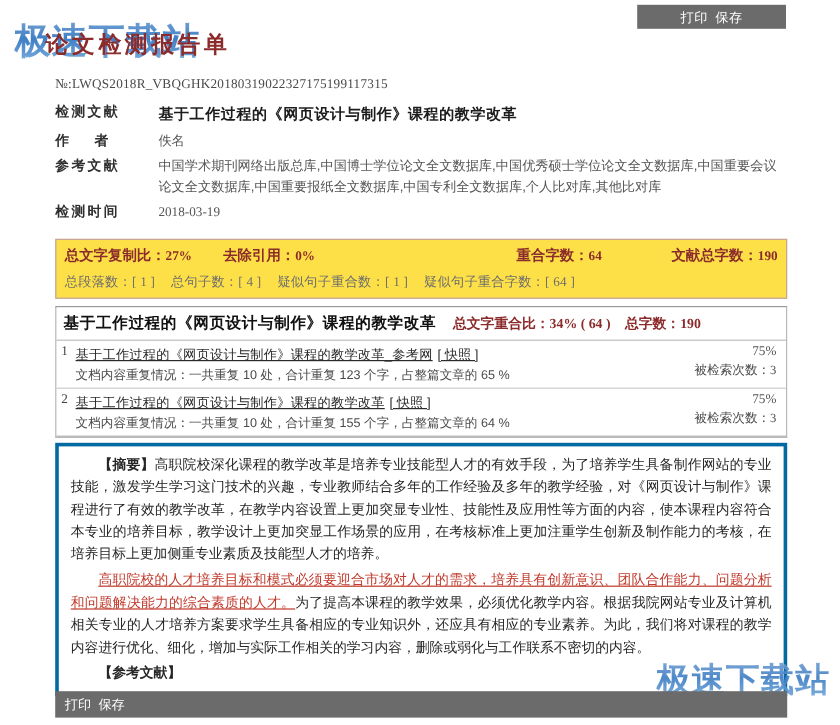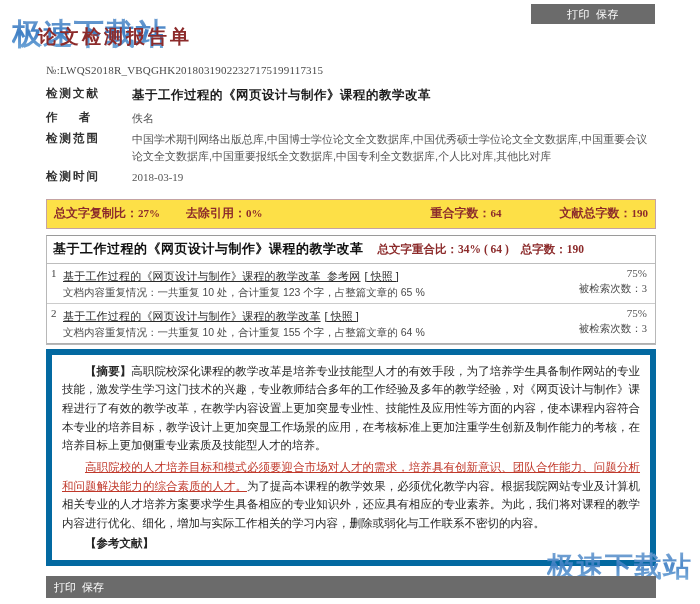--- a/index.html
+++ b/index.html
@@ -254,21 +254,21 @@
     color: #4a4a4a;
     white-space: nowrap;
   }
   .rr-count .num {
     font-family: "Liberation Serif", "DejaVu Serif", serif;
   }
 
   
   .content-box {
     margin-top: 4px;
-    border: 6px solid #0369a1;
+    border: 3px solid #0369a1;
     background: #ffffff;
     padding: 7px 10px 9px 10px;
   }
   .para {
     font-size: 11.5px;
     line-height: 1.62;
     color: #262626;
     text-align: justify;
     text-indent: 2em;
     margin: 0;
@@ -325,21 +325,21 @@
     <tbody>
         <tr>
       <td class="info-label">检测文献</td>
       <td class="info-value strong">基于工作过程的《网页设计与制作》课程的教学改革</td>
     </tr>
     <tr>
       <td class="info-label spaced">作 者</td>
       <td class="info-value plain">佚名</td>
     </tr>
     <tr>
-      <td class="info-label">检测范围</td>
+      <td class="info-label">参考文献</td>
       <td class="info-value plain">中国学术期刊网络出版总库,中国博士学位论文全文数据库,中国优秀硕士学位论文全文数据库,中国重要会议论文全文数据库,中国重要报纸全文数据库,中国专利全文数据库,个人比对库,其他比对库</td>
     </tr>
     <tr>
       <td class="info-label">检测时间</td>
       <td class="info-value date">2018-03-19</td>
     </tr>
   </tbody>
     </table>
 
   <div class="stats-box">
@@ -348,20 +348,34 @@
       <span class="num">27%</span>
       <span class="s-gap-a"></span>
       <span>去除引用：</span>
       <span class="num">0%</span>
       <span class="s-gap-b"></span>
       <span>重合字数：</span>
       <span class="num">64</span>
       <span class="s-gap-c"></span>
       <span>文献总字数：</span>
       <span class="num">190</span>
+    </div>
+    <div class="stats-line2">
+      <span class="seg">
+        <span>总段落数：</span><span class="num">[ 1 ]</span>
+      </span>
+      <span class="seg">
+        <span>总句子数：</span><span class="num">[ 4 ]</span>
+      </span>
+      <span class="seg">
+        <span>疑似句子重合数：</span><span class="num">[ 1 ]</span>
+      </span>
+      <span class="seg">
+        <span>疑似句子重合字数：</span><span class="num">[ 64 ]</span>
+      </span>
     </div>
   </div>
 
   <div class="results-box">
     <div class="result-header">
       <span class="title">基于工作过程的《网页设计与制作》课程的教学改革</span>
       <span class="ratio">
         <span>总文字重合比：</span><span class="num">34% ( 64 )</span>
       </span>
       <span class="total">

